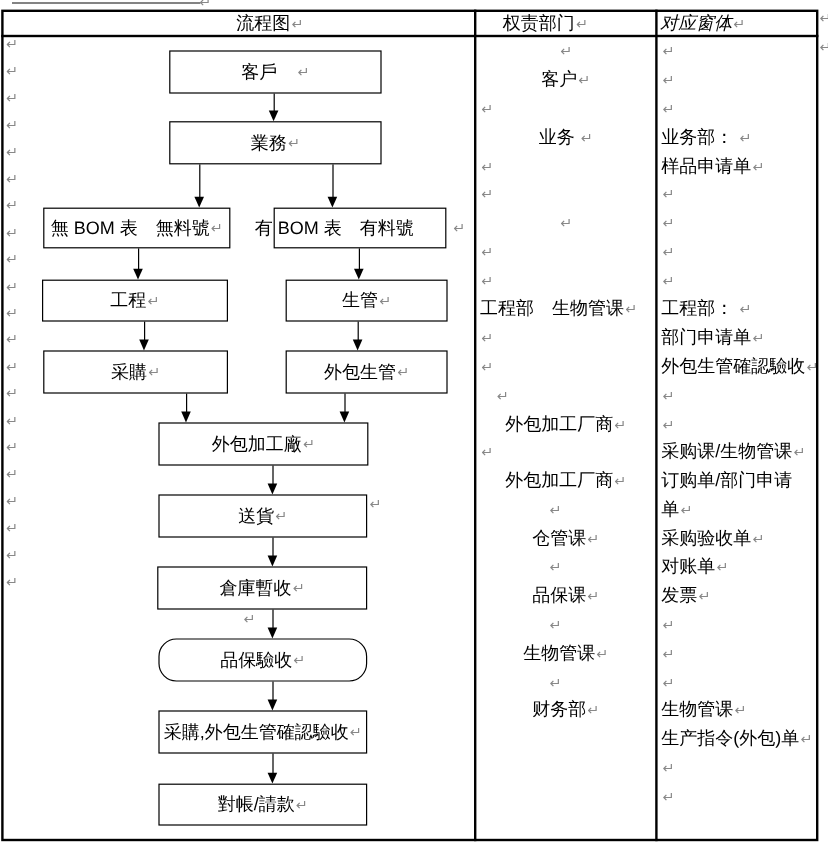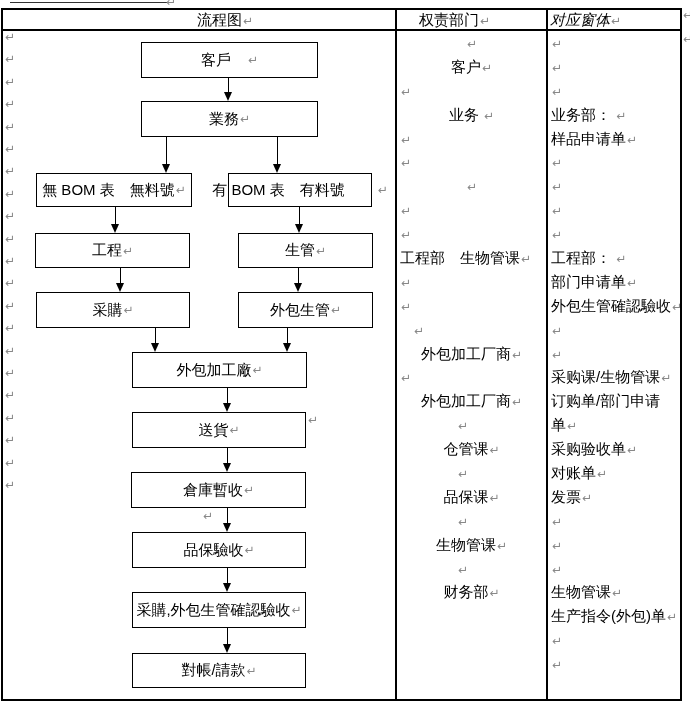--- a/index.html
+++ b/index.html
@@ -121,21 +121,21 @@
         <span class="pmark-inline">↵</span>
       </div>
       <div class="fbox" style="left: 132px; top: 412px; width: 174px; height: 36px;">
         <span>送貨</span>
         <span class="pmark-inline">↵</span>
       </div>
       <div class="fbox" style="left: 131px; top: 472px; width: 175px; height: 36px;">
         <span>倉庫暫收</span>
         <span class="pmark-inline">↵</span>
       </div>
-      <div class="fbox" style="left: 132px; top: 532px; width: 174px; height: 36px;">
+      <div class="fbox" style="left: 132px; top: 532px; width: 174px; height: 36px; border-radius: 15px;">
         <span>品保驗收</span>
         <span class="pmark-inline">↵</span>
       </div>
       <div class="fbox" style="left: 132px; top: 592px; width: 174px; height: 36px;">
         <span>采購,外包生管確認驗收</span>
         <span class="pmark-inline">↵</span>
       </div>
       <div class="fbox" style="left: 132px; top: 653px; width: 174px; height: 35px;">
         <span>對帳/請款</span>
         <span class="pmark-inline">↵</span>

